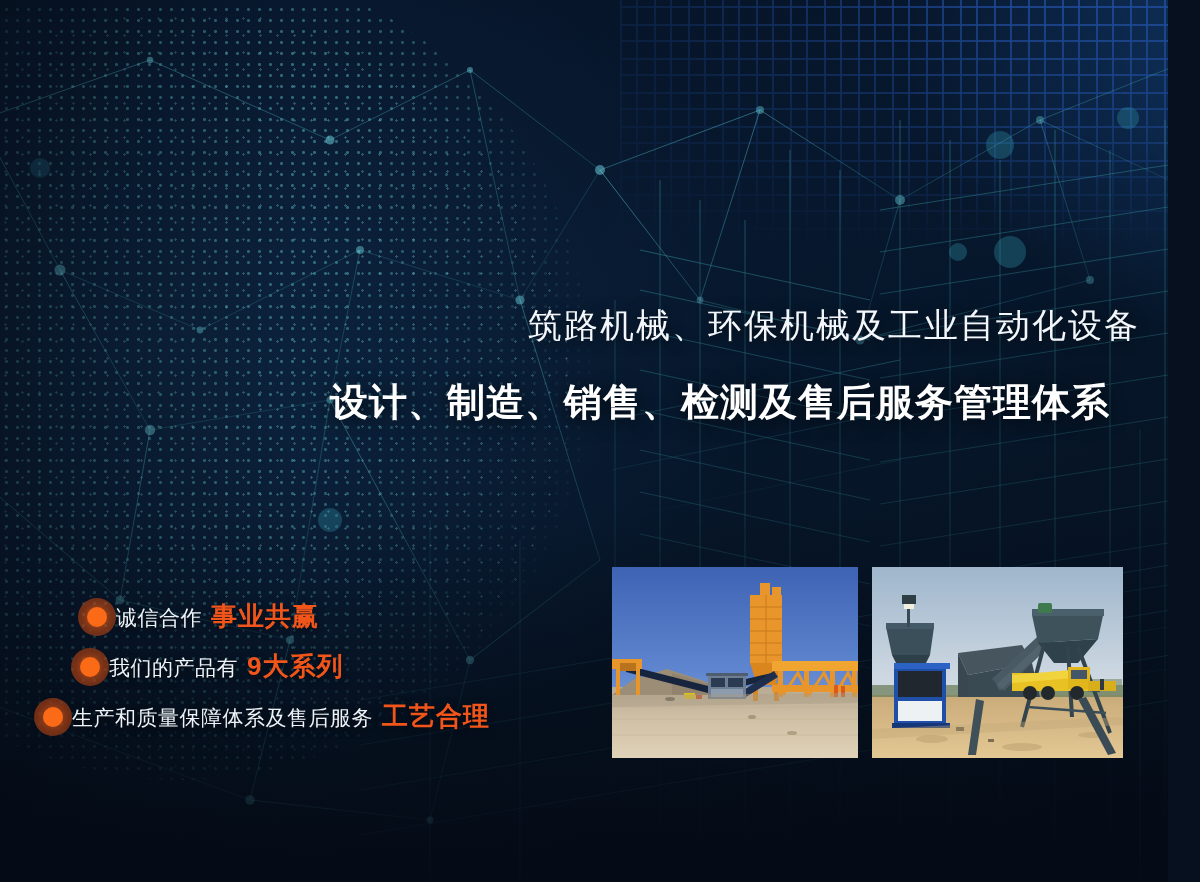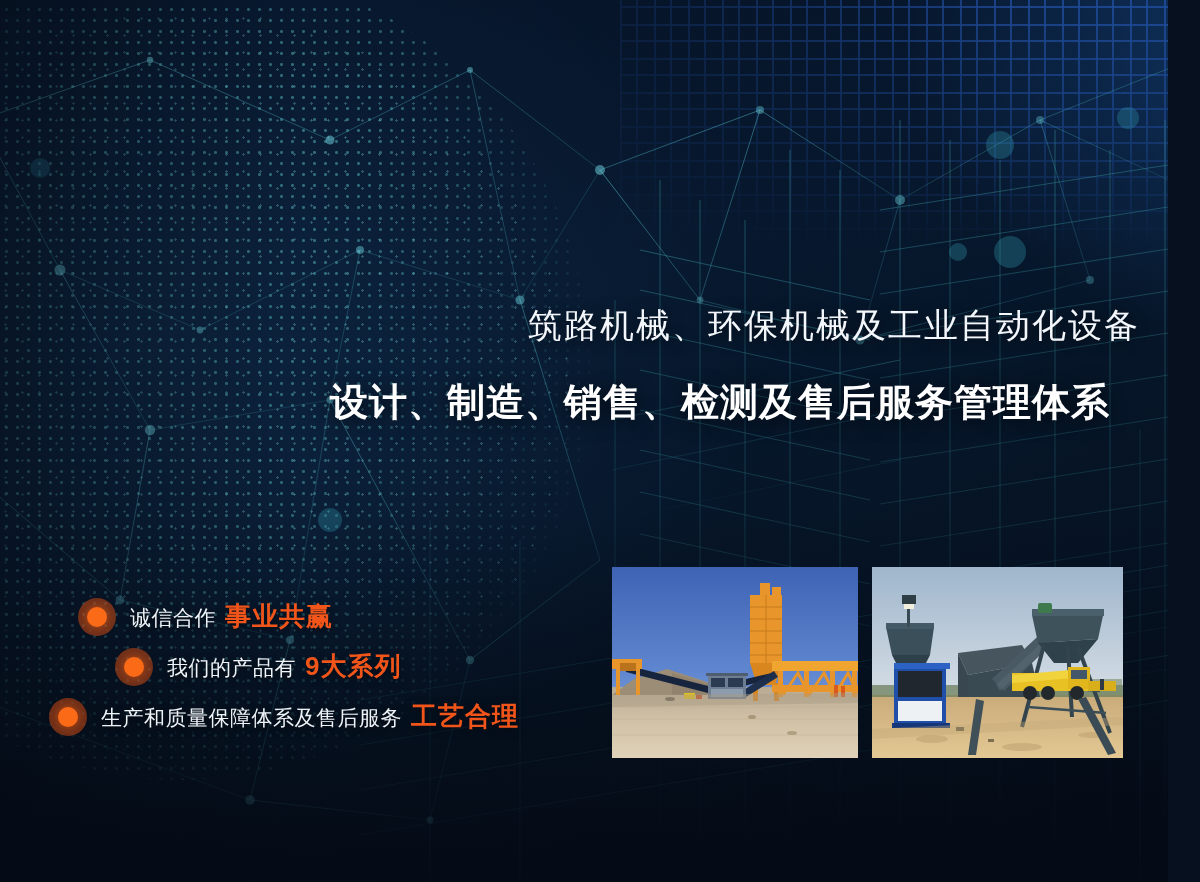--- a/index.html
+++ b/index.html
@@ -91,35 +91,34 @@
     text-align:right;
     font-size:38px;line-height:68px;font-weight:bold;
     color:#ffffff;letter-spacing:1px;
     text-shadow:0 3px 18px rgba(0,0,0,.65);
   }
 
   
   .bullets{position:absolute;left:0;top:592px;width:600px;}
   .brow{display:flex;align-items:center;height:50px;}
   .brow.r1{padding-left:78px;}
-  .brow.r2{padding-left:115px;align-items:center;}
-  .brow.r3{padding-left:49px;}
+  .brow.r2{padding-left:71px;align-items:center;}
+  .brow.r3{padding-left:34px;}
 
   .dot{
     position:relative;width:38px;height:38px;flex:0 0 38px;border-radius:50%;
     background:rgba(198,72,20,.55);
     display:flex;align-items:center;justify-content:center;
   }
   .dot i{
     display:block;width:20px;height:20px;border-radius:50%;
     background:#fb6a16;
     box-shadow:0 0 10px rgba(251,106,22,.55);
   }
   .btext{
-    margin-left:14px;
     font-size:21px;line-height:28px;color:#eef3f8;font-weight:400;letter-spacing:.5px;
     white-space:nowrap;
     text-shadow:0 2px 8px rgba(0,0,0,.7);
   }
   .btext .em{
     color:#f2551a;font-weight:bold;font-size:26px;letter-spacing:1px;
     margin-left:9px;
     text-shadow:0 2px 8px rgba(0,0,0,.55);
   }
 

